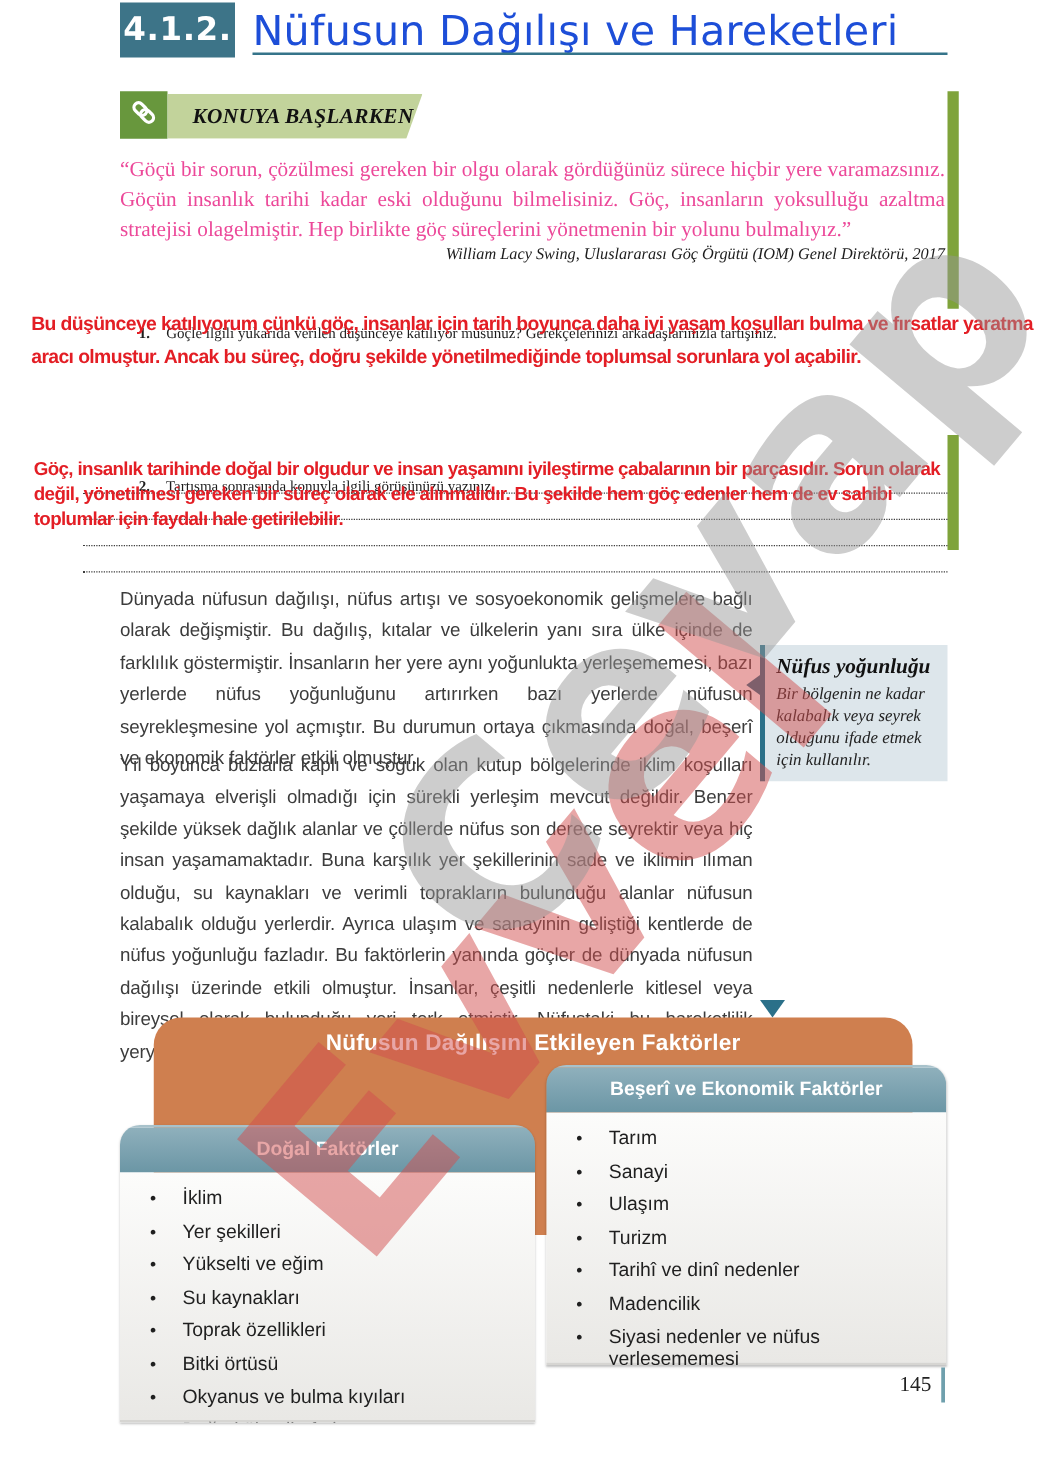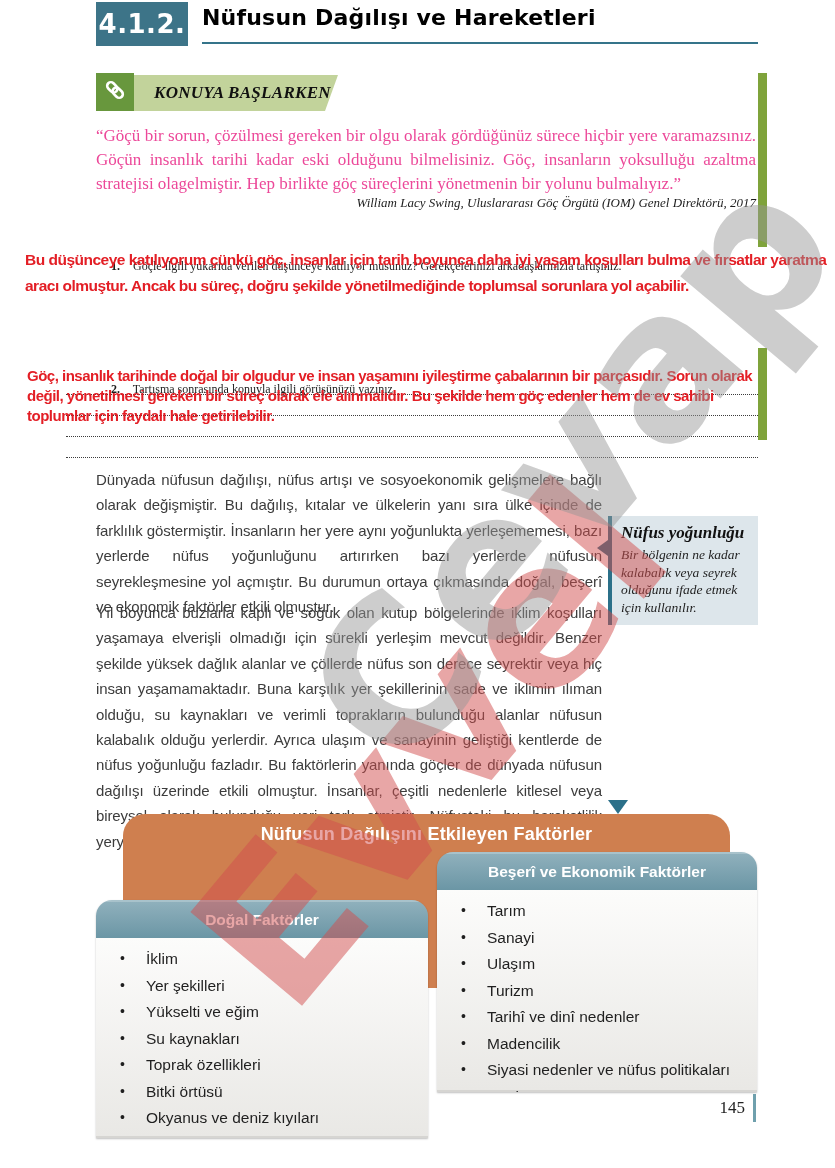--- a/index.html
+++ b/index.html
@@ -3,22 +3,22 @@
 <meta charset="utf-8">
 <style>
   html,body{margin:0;padding:0;background:#fff;}
   #page{position:relative;width:835px;height:1168px;background:#fff;overflow:hidden;
         font-family:"Liberation Sans",sans-serif;}
 
   
   .sec-num{position:absolute;left:96px;top:2px;width:92px;height:44px;background:#3d7488;
            color:#fff;font-family:"DejaVu Sans",sans-serif;font-size:26px;font-weight:bold;
            display:flex;align-items:center;justify-content:center;letter-spacing:0.5px;}
-  .sec-title{position:absolute;left:202px;top:5px;width:560px;color:#000000;
-             font-family:"DejaVu Sans",sans-serif;font-size:22px;font-weight:bold;letter-spacing:0.2px;}
+  .sec-title{position:absolute;left:202px;top:5px;width:560px;color:#1d4ed8;
+             font-family:"DejaVu Sans",sans-serif;font-size:33px;font-weight:normal;letter-spacing:0.2px;}
   .title-rule{position:absolute;left:202px;top:42px;width:556px;height:2px;background:#35748a;}
 
   
   .badge-icon{position:absolute;left:96px;top:73px;width:38px;height:38px;background:#68973d;
               display:flex;align-items:center;justify-content:center;}
   .badge-flag{position:absolute;left:134px;top:75px;width:204px;height:36px;background:#c2d39b;
               clip-path:polygon(0 0,100% 0,calc(100% - 13px) 100%,0 100%);
               display:flex;align-items:center;padding-left:20px;box-sizing:border-box;
               font-family:"Liberation Serif",serif;font-weight:bold;font-style:italic;
               font-size:17px;color:#111;letter-spacing:0.3px;}
@@ -183,21 +183,21 @@
           <li>
             <span class="blt">•</span>
             <span>Toprak özellikleri</span>
           </li>
           <li>
             <span class="blt">•</span>
             <span>Bitki örtüsü</span>
           </li>
           <li>
             <span class="blt">•</span>
-            <span>Okyanus ve deniz kıyıları</span>
+            <span>Okyanus ve bulma kıyıları</span>
           </li>
           <li>
             <span class="blt">•</span>
             <span>Doğa kökenli afetler</span>
           </li>
         </ul>
     </div>
   </div>
 
   <div class="col col-right">
@@ -223,21 +223,21 @@
           <li>
             <span class="blt">•</span>
             <span>Tarihî ve dinî nedenler</span>
           </li>
           <li>
             <span class="blt">•</span>
             <span>Madencilik</span>
           </li>
           <li>
             <span class="blt">•</span>
-            <span>Siyasi nedenler ve nüfus politikaları</span>
+            <span>Siyasi nedenler ve nüfus yerleşememesi</span>
           </li>
           <li>
             <span class="blt">•</span>
             <span>Göçler</span>
           </li>
         </ul>
     </div>
   </div>
 
   <div class="pageno">145</div>

